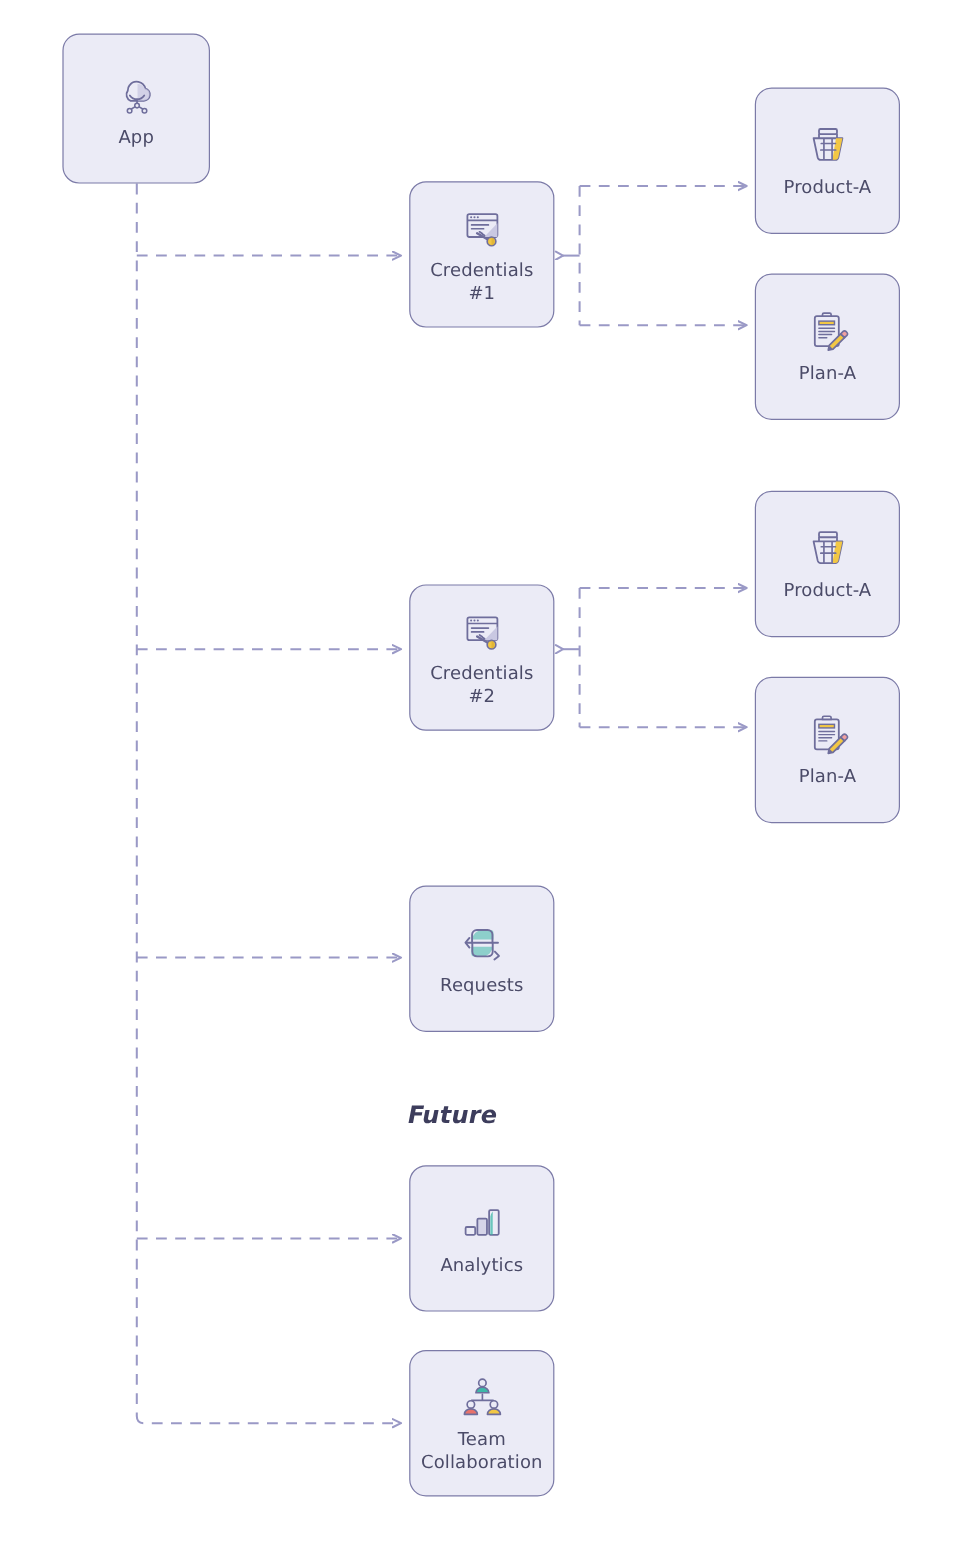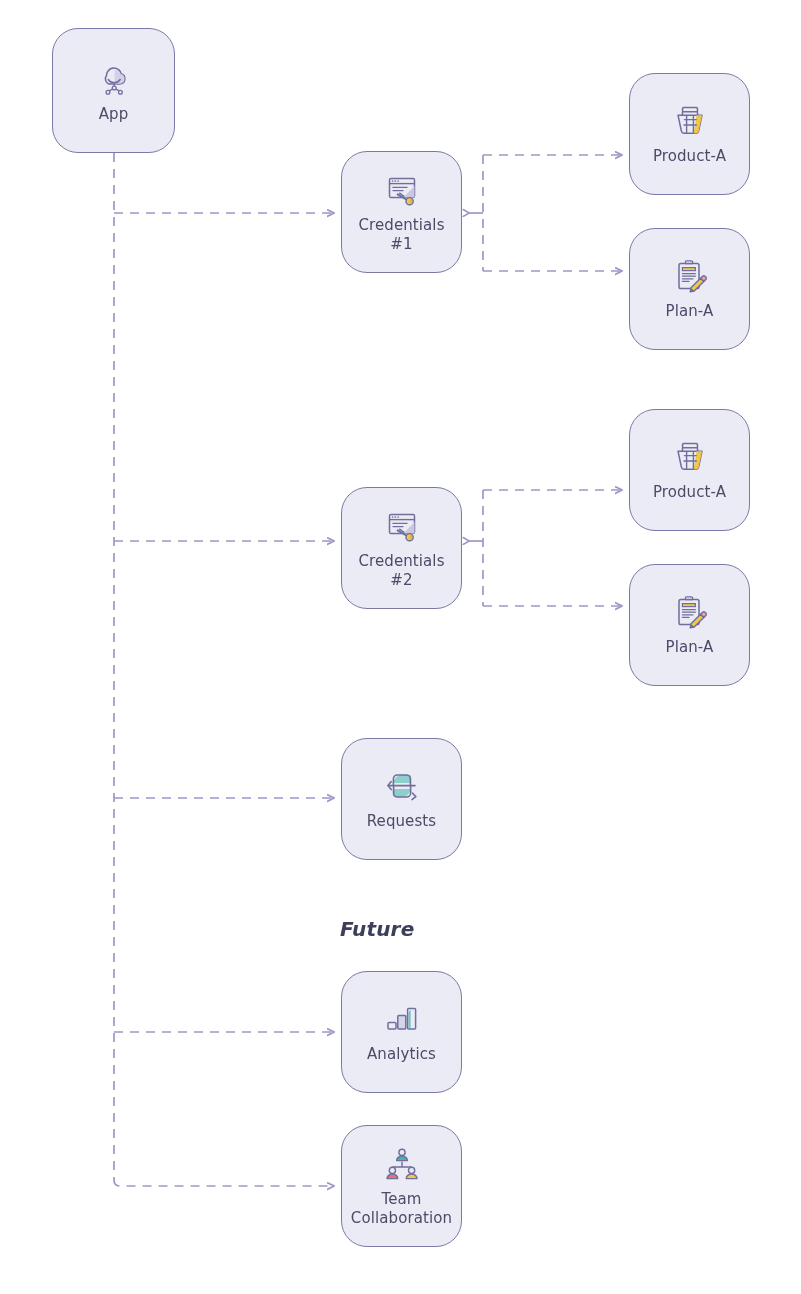--- a/index.html
+++ b/index.html
@@ -4,21 +4,21 @@
 <style>
   html,body{margin:0;padding:0;background:#ffffff;}
   body{
     width:801px;height:1294px;position:relative;overflow:hidden;
     font-family:"DejaVu Sans","Liberation Sans",sans-serif;
   }
   #canvas{position:absolute;inset:0;width:801px;height:1294px;}
   .edges{position:absolute;left:0;top:0;width:801px;height:1294px;pointer-events:none;}
   .node{
     position:absolute;box-sizing:border-box;
-    background:#ebebf6;border:1.6px solid #7b7aa7;border-radius:26px;
+    background:#ebebf6;border:1.6px solid #7b7aa7;border-radius:14px;
     display:flex;flex-direction:column;align-items:center;justify-content:center;
     color:#4b4b68;
   }
   .node .glyph{display:block;line-height:0;margin-bottom:7px;}
   .node .label{
     font-size:15px;line-height:19px;text-align:center;color:#4b4b68;
     letter-spacing:.1px;white-space:pre-line;
   }
   .section-label{
     position:absolute;font-size:20px;font-weight:bold;font-style:italic;

